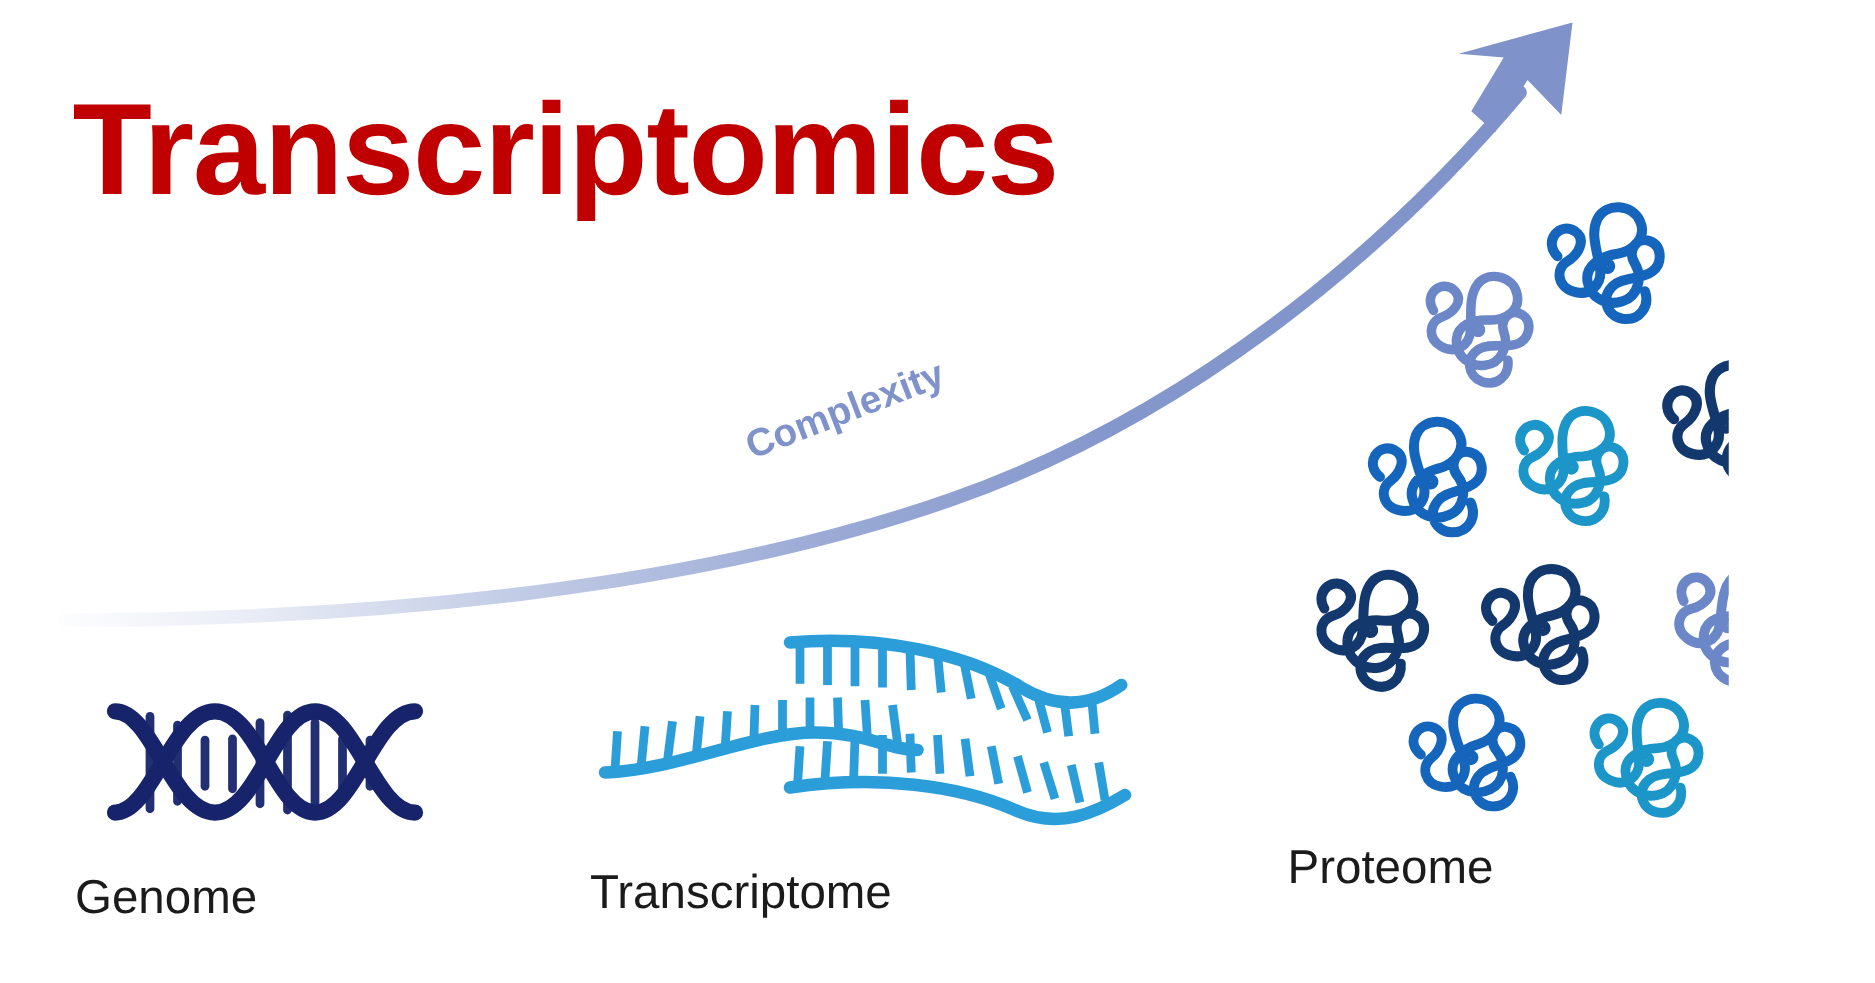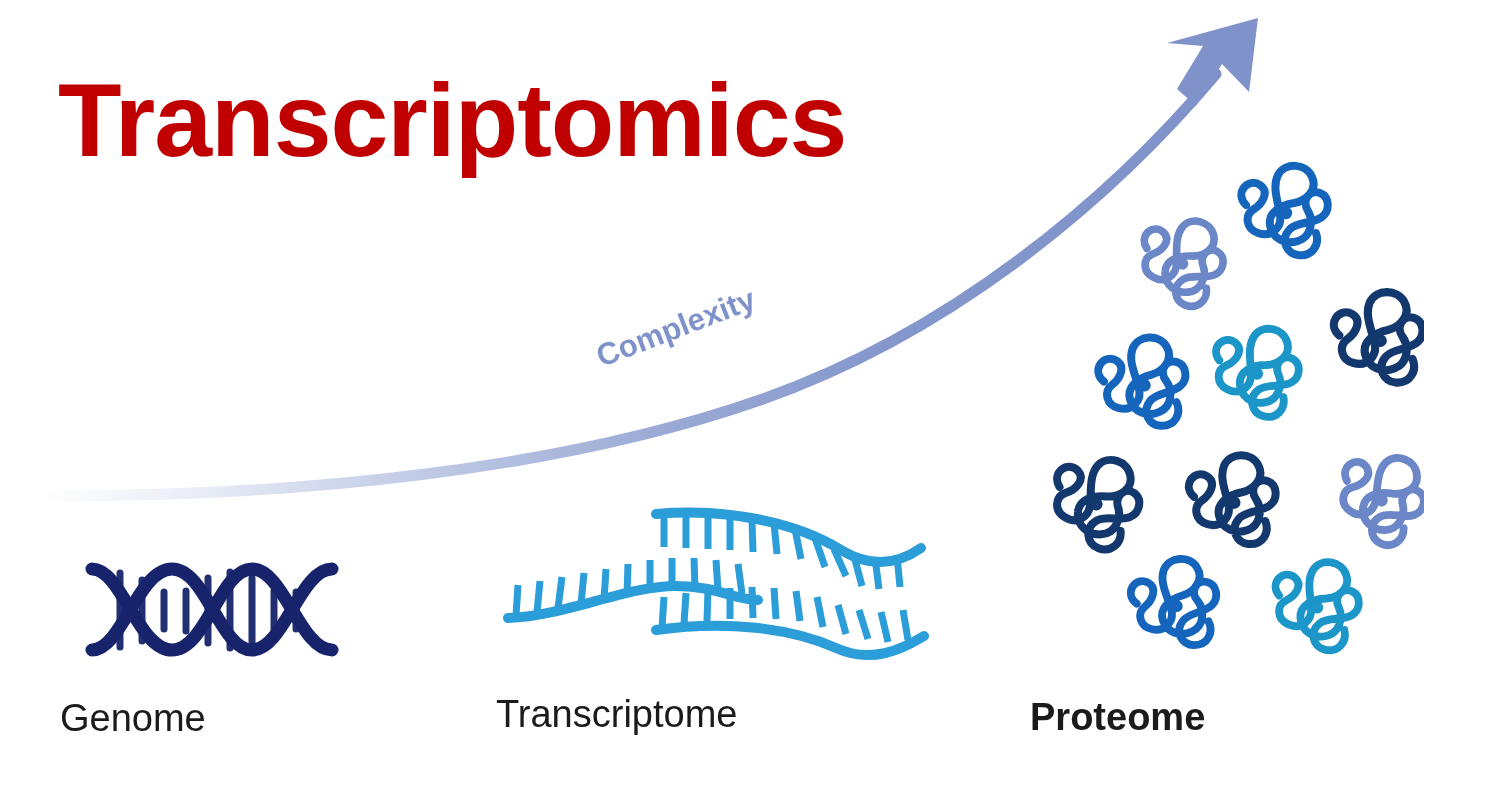--- a/index.html
+++ b/index.html
@@ -7,21 +7,20 @@
     padding: 0;
     background: #ffffff;
   }
   #stage {
     position: relative;
     width: 1383px;
     height: 786px;
     background: #ffffff;
     overflow: hidden;
     font-family: "Liberation Sans", sans-serif;
-    padding-left: 41px;
   }
 
   
   #title {
     position: absolute;
     left: 58px;
     top: 68px;
     font-family: "Liberation Sans", sans-serif;
     font-weight: bold;
     font-size: 104px;
@@ -65,26 +64,26 @@
     font-family: "Liberation Sans", sans-serif;
     font-size: 38px;
     color: #1B1B1B;
     white-space: nowrap;
   }
   .stage-art {
     display: block;
   }
 
   #col-genome       { left: 60px;   top: 545px; width: 300px; }
-  #col-transcriptome{ left: 496px;  top: 490px; width: 470px; }
+  #col-transcriptome{ left: 472px;  top: 490px; width: 470px; }
   #col-proteome     { left: 1030px; top: 145px; width: 440px; }
 
   #col-genome .stage-label        { margin-top: 22px; }
   #col-transcriptome .stage-label { margin-top: 28px; }
-  #col-proteome .stage-label      { margin-top: 31px; font-weight: bold; }
+  #col-proteome .stage-label      { margin-top: 8px; }
 </style>
 </head>
 <body>
 
 <div id="stage" style="background: rgb(255, 255, 255);">
 
   <div id="title" style="color: rgb(192, 0, 0);">Transcriptomics</div>
 
   <svg id="arrow-svg" viewBox="0 0 1500 786">
     <defs>

